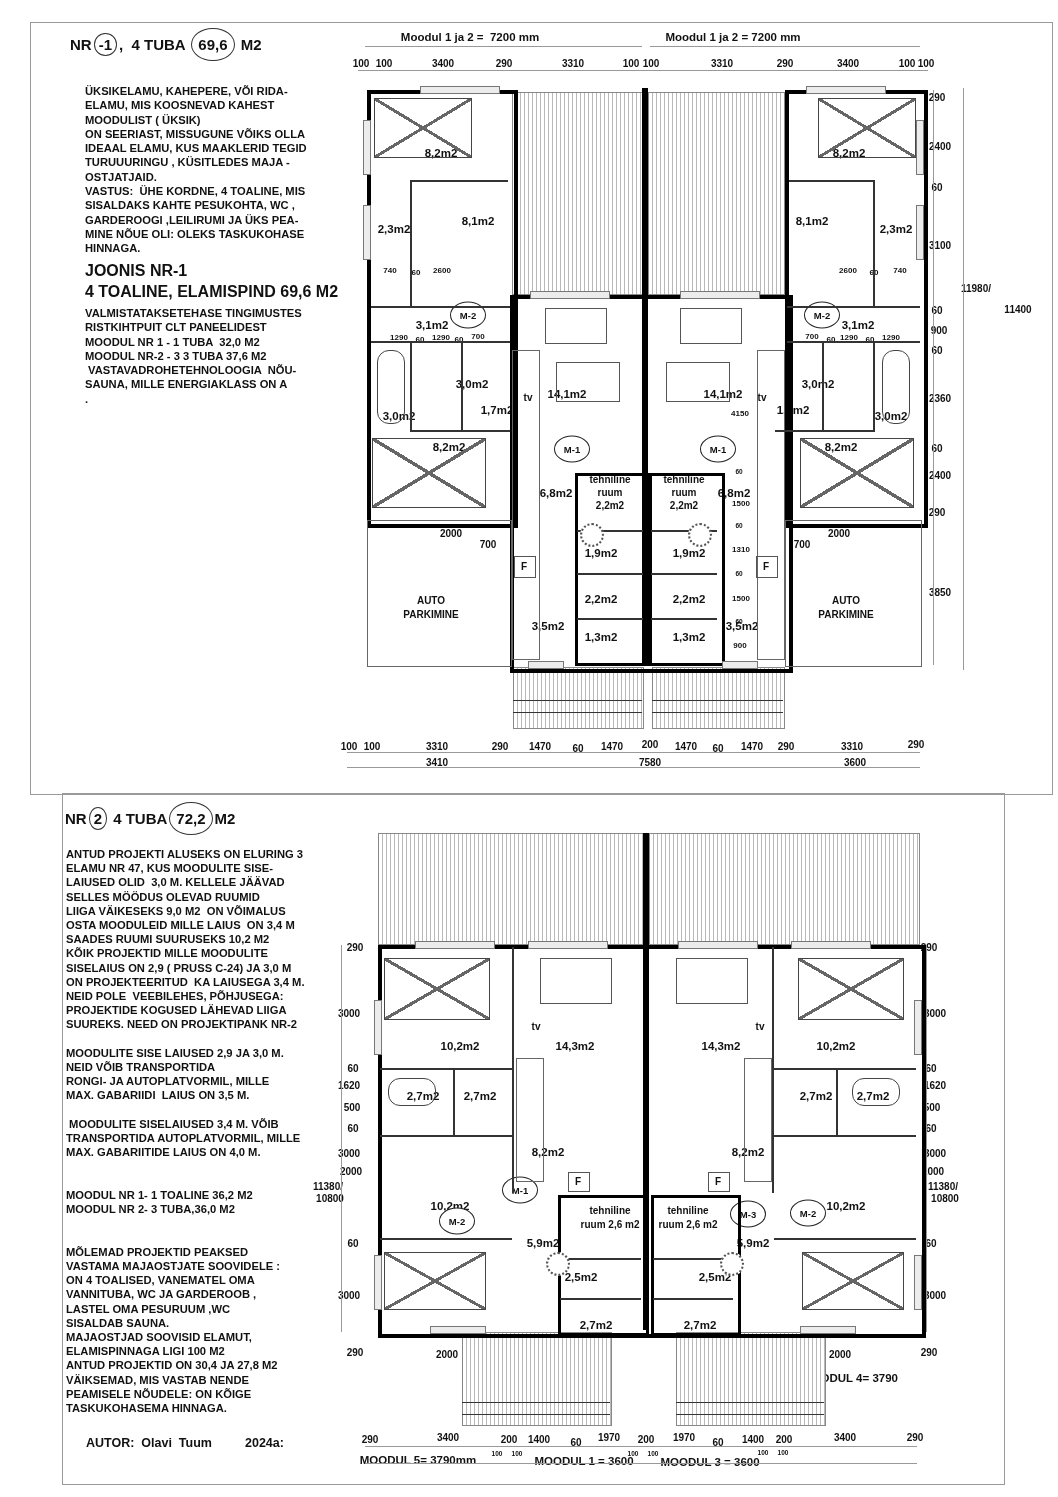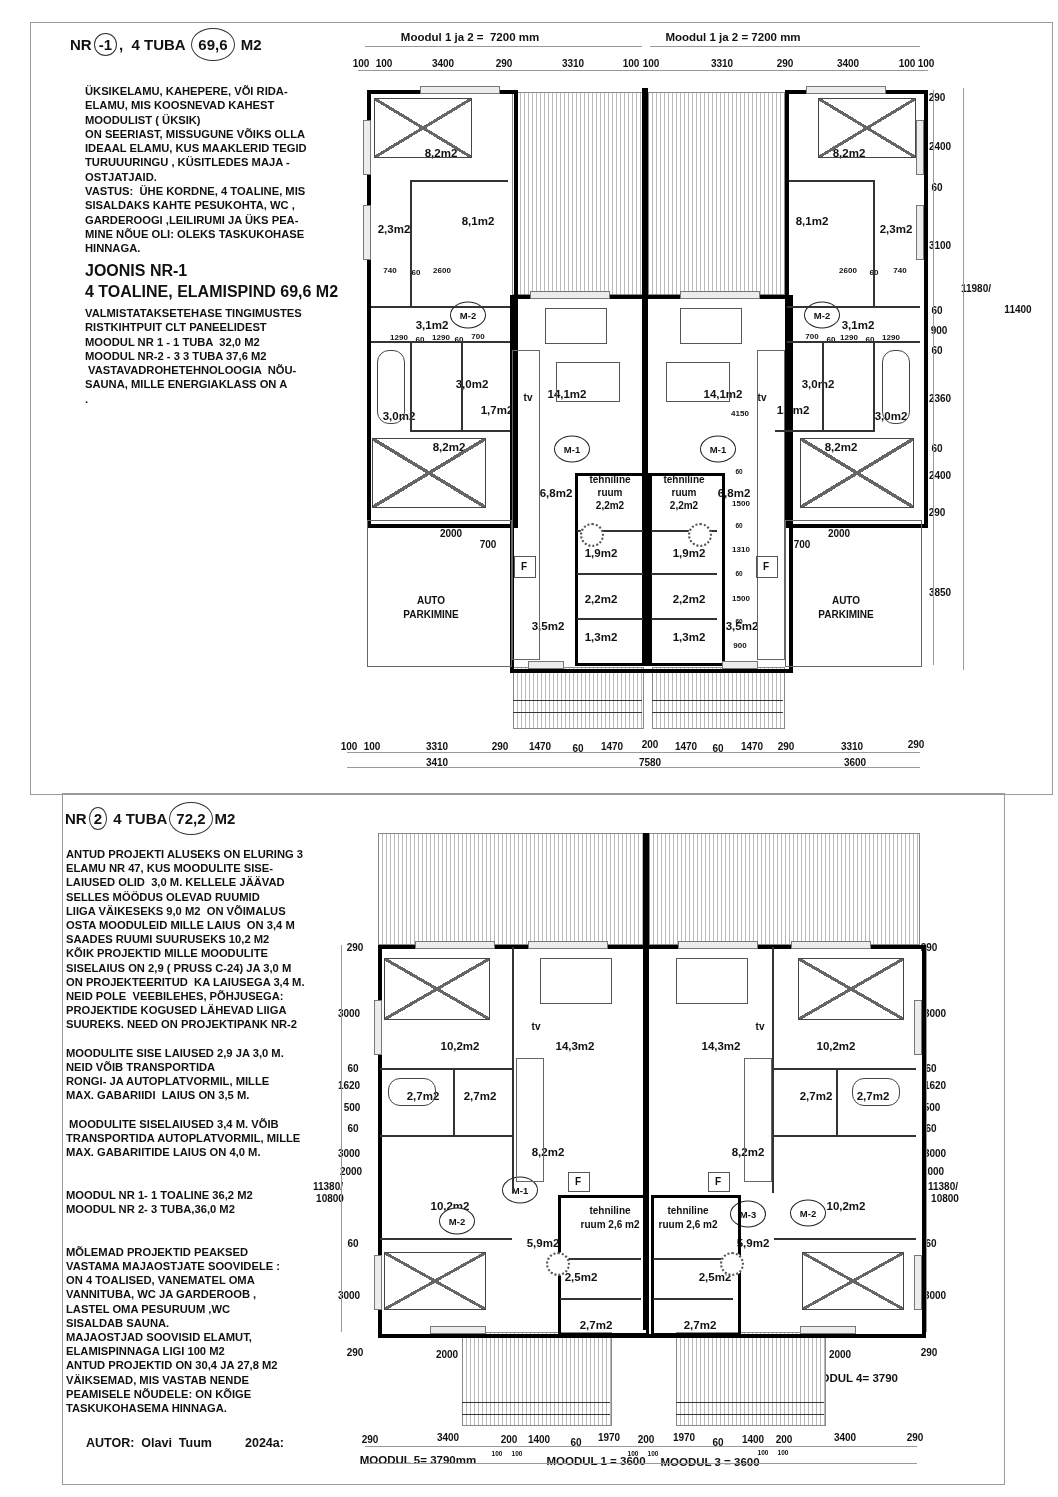--- a/index.html
+++ b/index.html
@@ -271,21 +271,21 @@
       <span class="dim m" style="left: 784px; top: 1439px;">200</span>
       <span class="dim m" style="left: 845px; top: 1437px;">3400</span>
       <span class="dim m" style="left: 915px; top: 1437px;">290</span>
       <span class="dim t" style="left: 497px; top: 1453px;">100</span>
       <span class="dim t" style="left: 517px; top: 1453px;">100</span>
       <span class="dim t" style="left: 633px; top: 1453px;">100</span>
       <span class="dim t" style="left: 653px; top: 1453px;">100</span>
       <span class="dim t" style="left: 763px; top: 1452px;">100</span>
       <span class="dim t" style="left: 783px; top: 1452px;">100</span>
       <span class="dim lg" style="left: 418px; top: 1460px;">MOODUL 5= 3790mm</span>
-      <span class="dim lg" style="left: 596px; top: 1461px;">MOODUL 1 = 3600</span>
+      <span class="dim lg" style="left: 584px; top: 1461px;">MOODUL 1 = 3600</span>
       <span class="dim lg" style="left: 710px; top: 1462px;">MOODUL 3 = 3600</span>
       <span class="dim lg" style="left: 850px; top: 1378px;">MOODUL 4= 3790</span>
       <span class="mcirc" style="left: 468px; top: 315px;">M-2</span>
       <span class="mcirc" style="left: 822px; top: 315px;">M-2</span>
       <span class="mcirc" style="left: 572px; top: 449px;">M-1</span>
       <span class="mcirc" style="left: 718px; top: 449px;">M-1</span>
       <span class="mcirc" style="left: 520px; top: 1190px;">M-1</span>
       <span class="mcirc" style="left: 457px; top: 1221px;">M-2</span>
       <span class="mcirc" style="left: 748px; top: 1214px;">M-3</span>
       <span class="mcirc" style="left: 808px; top: 1213px;">M-2</span>

